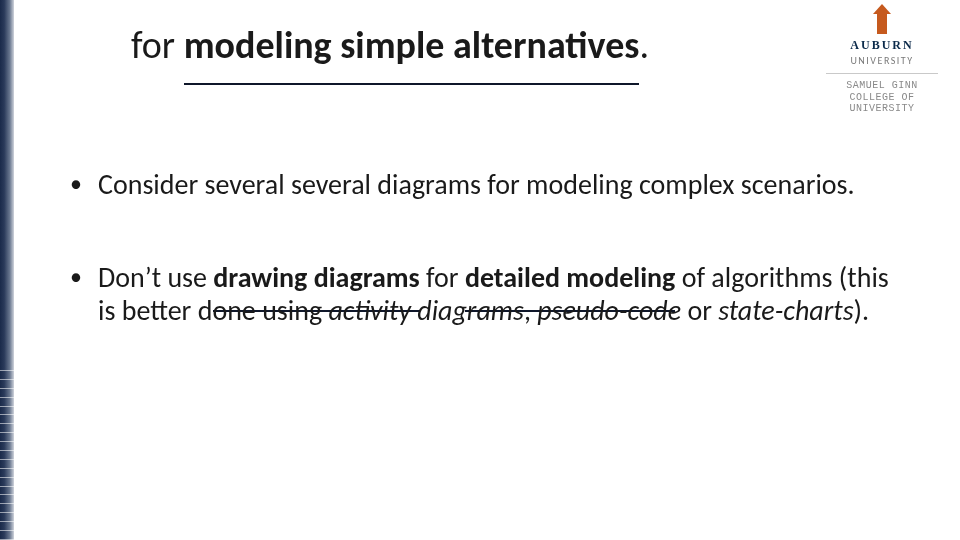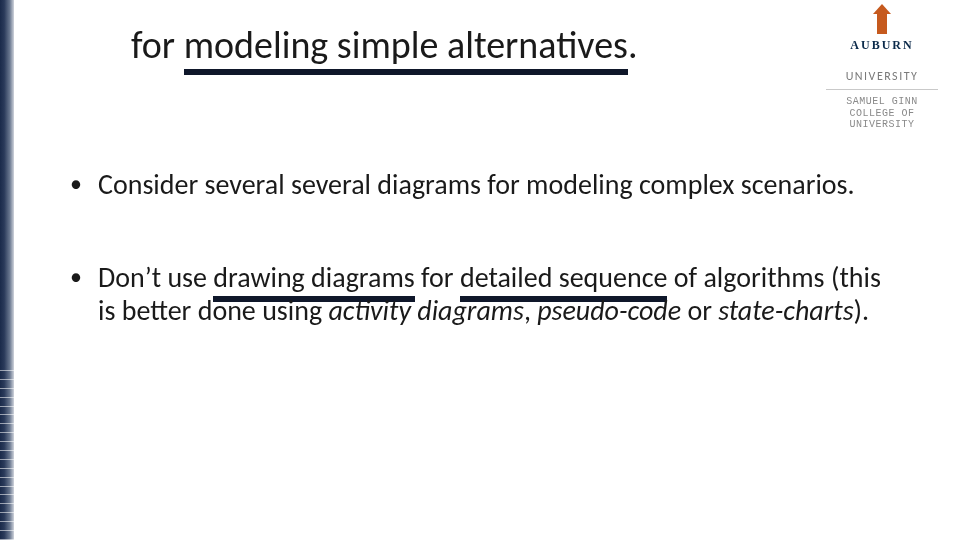--- a/index.html
+++ b/index.html
@@ -38,24 +38,24 @@
     position: absolute; top: 10px; left: 4px; width: 10px; height: 20px; background: #c65a1e;
   }
   .logo-word {
     font-family: Georgia, "Times New Roman", serif;
     letter-spacing: 2px;
     font-size: 12px;
     color: #0b2a4a;
     font-weight: 600;
   }
   .logo-sub {
-    font-size: 12px;
+    font-size: 10px;
     letter-spacing: 1.5px;
     color: #7a7a7a;
-    margin-top: 16px;
+    margin-top: 1px;
   }
   .logo-divider { border-top: 1px solid #c9c9c9; margin: 6px 4px; }
   .logo-ginn {
     font-family: Liberation Mono, monospace;
     font-size: 10px;
     letter-spacing: 0.5px;
     color: #8a8a8a;
     line-height: 1.15;
   }
   .title-wrap {
@@ -64,22 +64,23 @@
     width: 700px;
   }
   .title-line1, .title-line2 {
     font-size: 38px;
     color: #1a1a1a;
     line-height: 1.12;
     font-weight: 400;
   }
   .title-line2 { padding-left: 26px; }
   .underline-red {
-    border-bottom: 6px solid #0f172a;
-    padding-bottom: 1px;
+    border-bottom: 2px solid #0f172a;
+    padding-bottom: 15px;
+    font-weight: bold;
   }
   .content {
     position: absolute;
     left: 70px; top: 168px;
     width: 820px;
   }
   .bullet {
     display: flex;
     margin-bottom: 60px;
     font-size: 28px;
@@ -141,17 +142,17 @@
 <div class="content">
 
   <div class="bullet">
     <div class="dot">•</div>
     <div>Consider several several diagrams for modeling complex scenarios.</div>
   </div>
 
   <div class="bullet">
     <div class="dot">•</div>
     <div>
-      <span>Don’t use </span><span class="underline-red">drawing diagrams</span><span> for </span><span class="underline-red">detailed sequence</span><span> of algorithms (this is better done using </span><span class="italic">activity diagrams</span><span>, </span><span class="italic">pseudo-code</span><span> or </span><span class="italic">state-charts</span><span>).</span>
+      <span>Don’t use </span><span class="underline-red">drawing diagrams</span><span> for </span><span class="underline-red">detailed modeling</span><span> of algorithms (this is better done using </span><span class="italic">activity diagrams</span><span>, </span><span class="italic">pseudo-code</span><span> or </span><span class="italic">state-charts</span><span>).</span>
     </div>
   </div>
 
 </div>
 
 </body></html>

